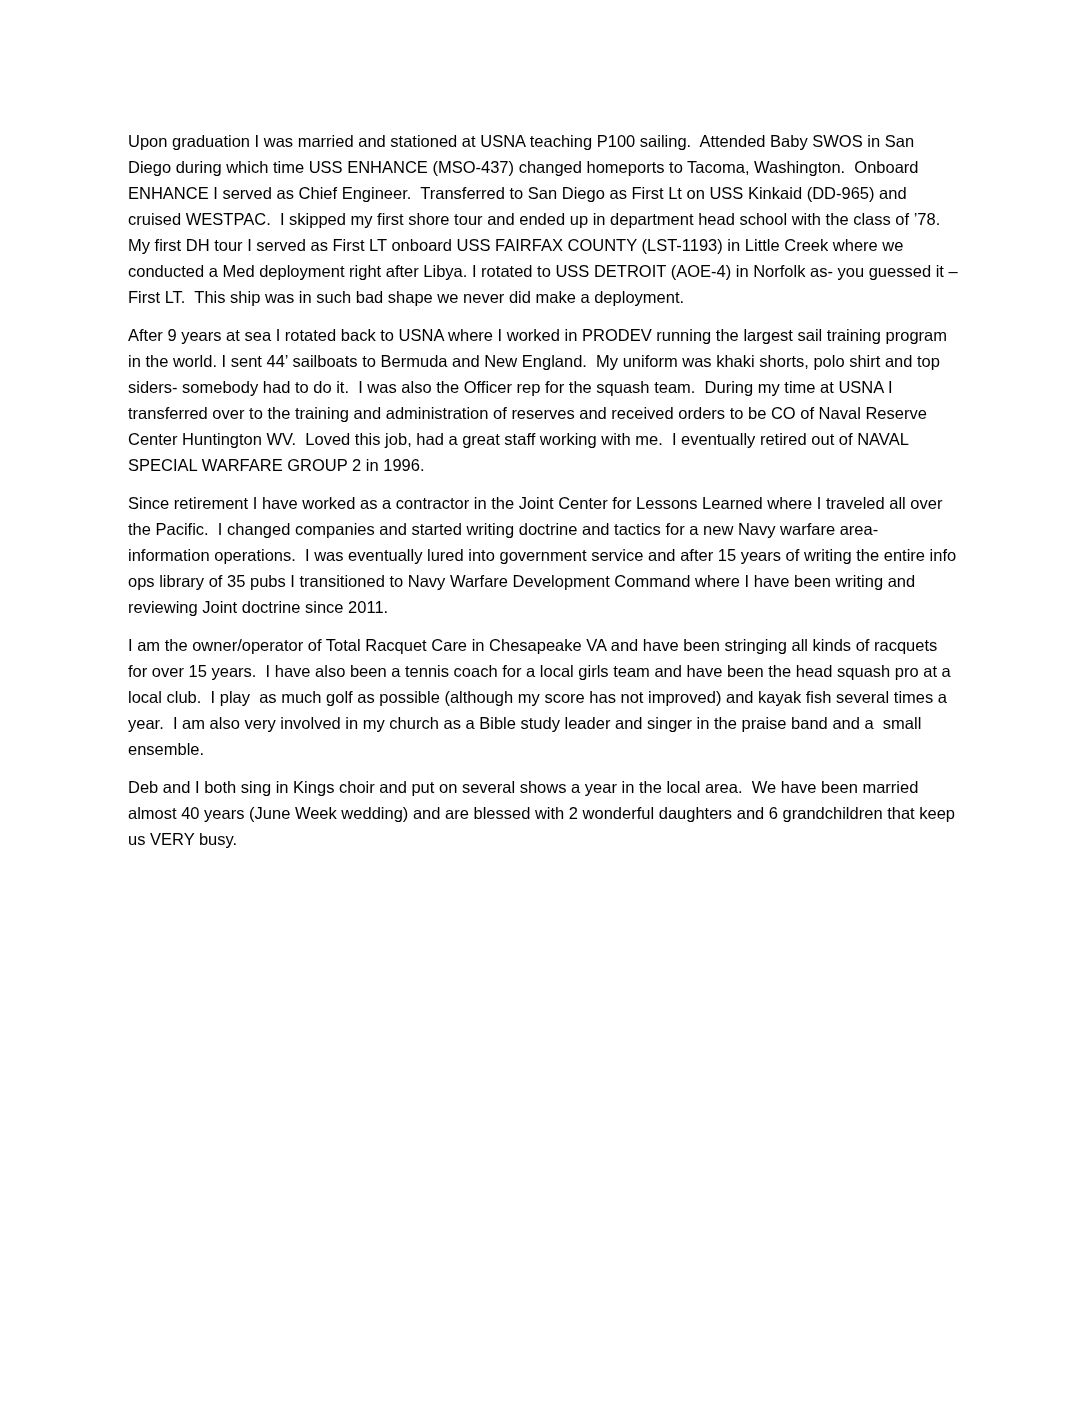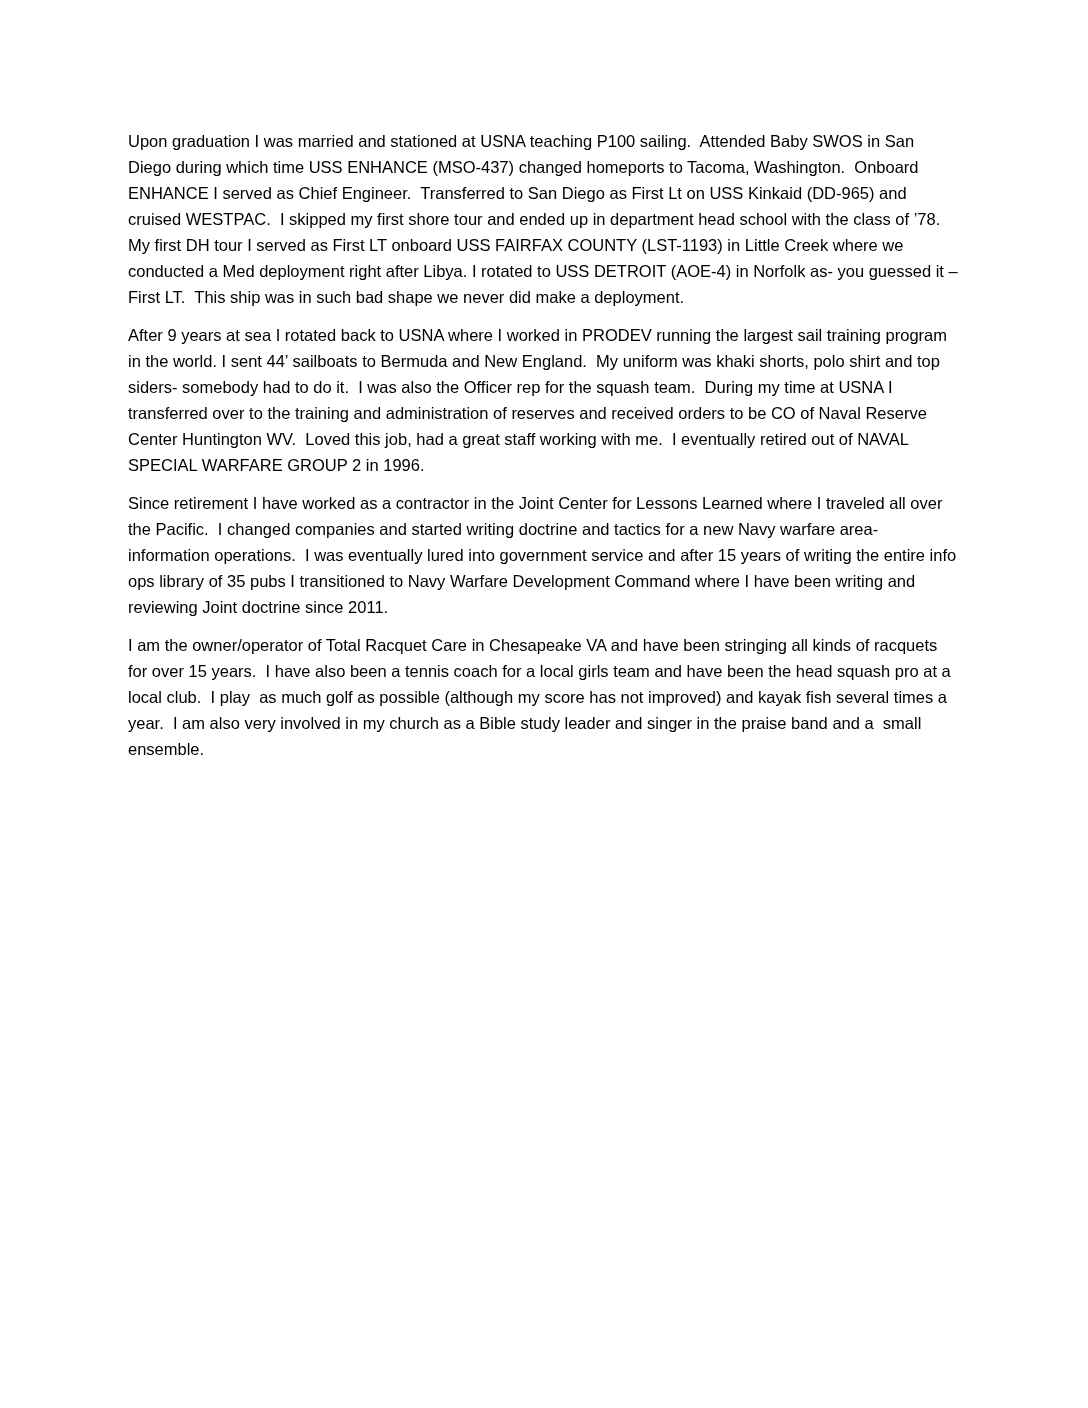--- a/index.html
+++ b/index.html
@@ -27,13 +27,14 @@
   }
 </style>
 </head>
 <body>
 
 <div class="page">
   <p>Upon graduation I was married and stationed at USNA teaching P100 sailing.  Attended Baby SWOS in San Diego during which time USS ENHANCE (MSO-437) changed homeports to Tacoma, Washington.  Onboard ENHANCE I served as Chief Engineer.  Transferred to San Diego as First Lt on USS Kinkaid (DD-965) and cruised WESTPAC.  I skipped my first shore tour and ended up in department head school with the class of ’78.  My first DH tour I served as First LT onboard USS FAIRFAX COUNTY (LST-1193) in Little Creek where we conducted a Med deployment right after Libya. I rotated to USS DETROIT (AOE-4) in Norfolk as- you guessed it – First LT.  This ship was in such bad shape we never did make a deployment.</p>
   <p>After 9 years at sea I rotated back to USNA where I worked in PRODEV running the largest sail training program in the world. I sent 44’ sailboats to Bermuda and New England.  My uniform was khaki shorts, polo shirt and top siders- somebody had to do it.  I was also the Officer rep for the squash team.  During my time at USNA I transferred over to the training and administration of reserves and received orders to be CO of Naval Reserve Center Huntington WV.  Loved this job, had a great staff working with me.  I eventually retired out of NAVAL SPECIAL WARFARE GROUP 2 in 1996.</p>
   <p>Since retirement I have worked as a contractor in the Joint Center for Lessons Learned where I traveled all over the Pacific.  I changed companies and started writing doctrine and tactics for a new Navy warfare area- information operations.  I was eventually lured into government service and after 15 years of writing the entire info ops library of 35 pubs I transitioned to Navy Warfare Development Command where I have been writing and reviewing Joint doctrine since 2011.</p>
   <p>I am the owner/operator of Total Racquet Care in Chesapeake VA and have been stringing all kinds of racquets for over 15 years.  I have also been a tennis coach for a local girls team and have been the head squash pro at a local club.  I play  as much golf as possible (although my score has not improved) and kayak fish several times a year.  I am also very involved in my church as a Bible study leader and singer in the praise band and a  small ensemble.</p>
+  <p>Deb and I both sing in Kings choir and put on several shows a year in the local area.  We have been married almost 40 years (June Week wedding) and are blessed with 2 wonderful daughters and 6 grandchildren that keep us VERY busy.</p>
 </div>
 
 </body></html>

